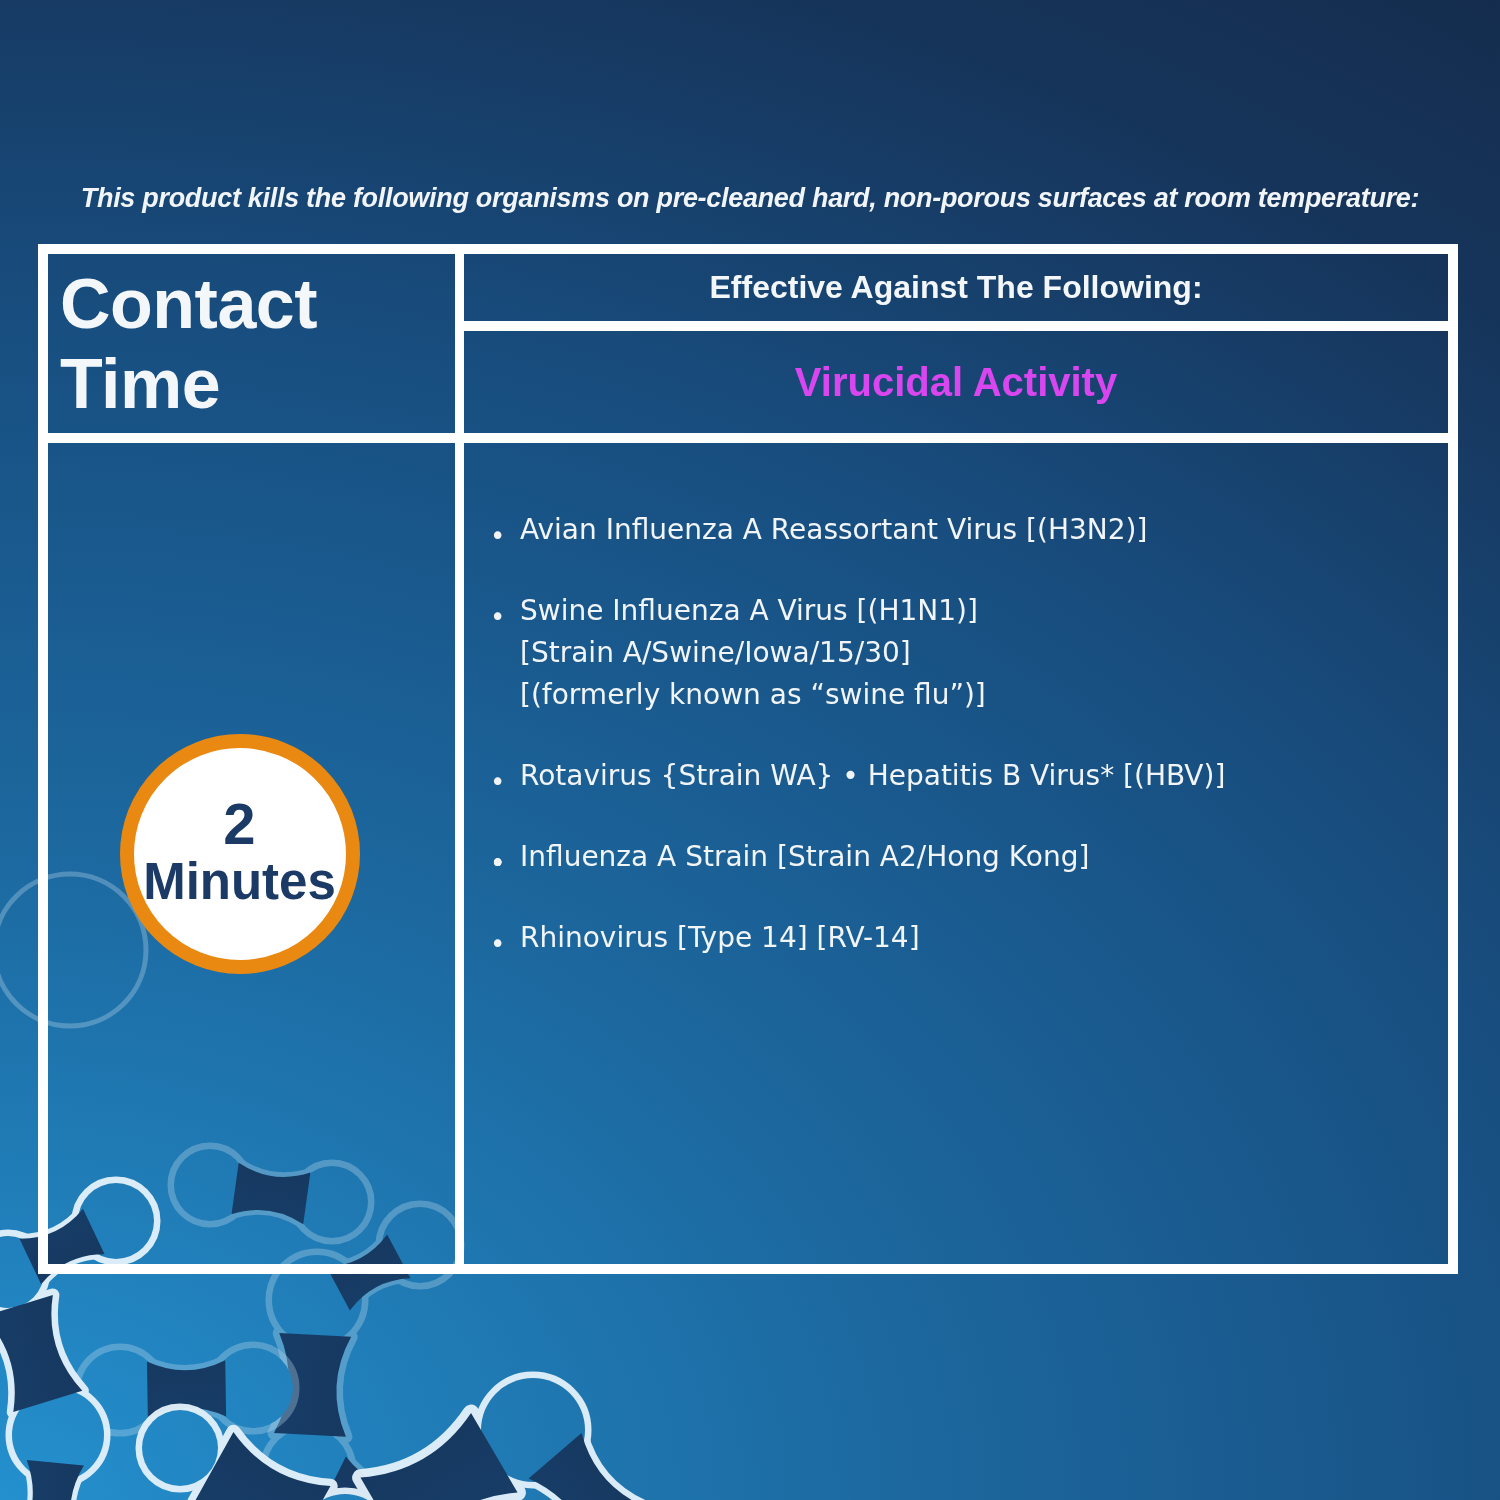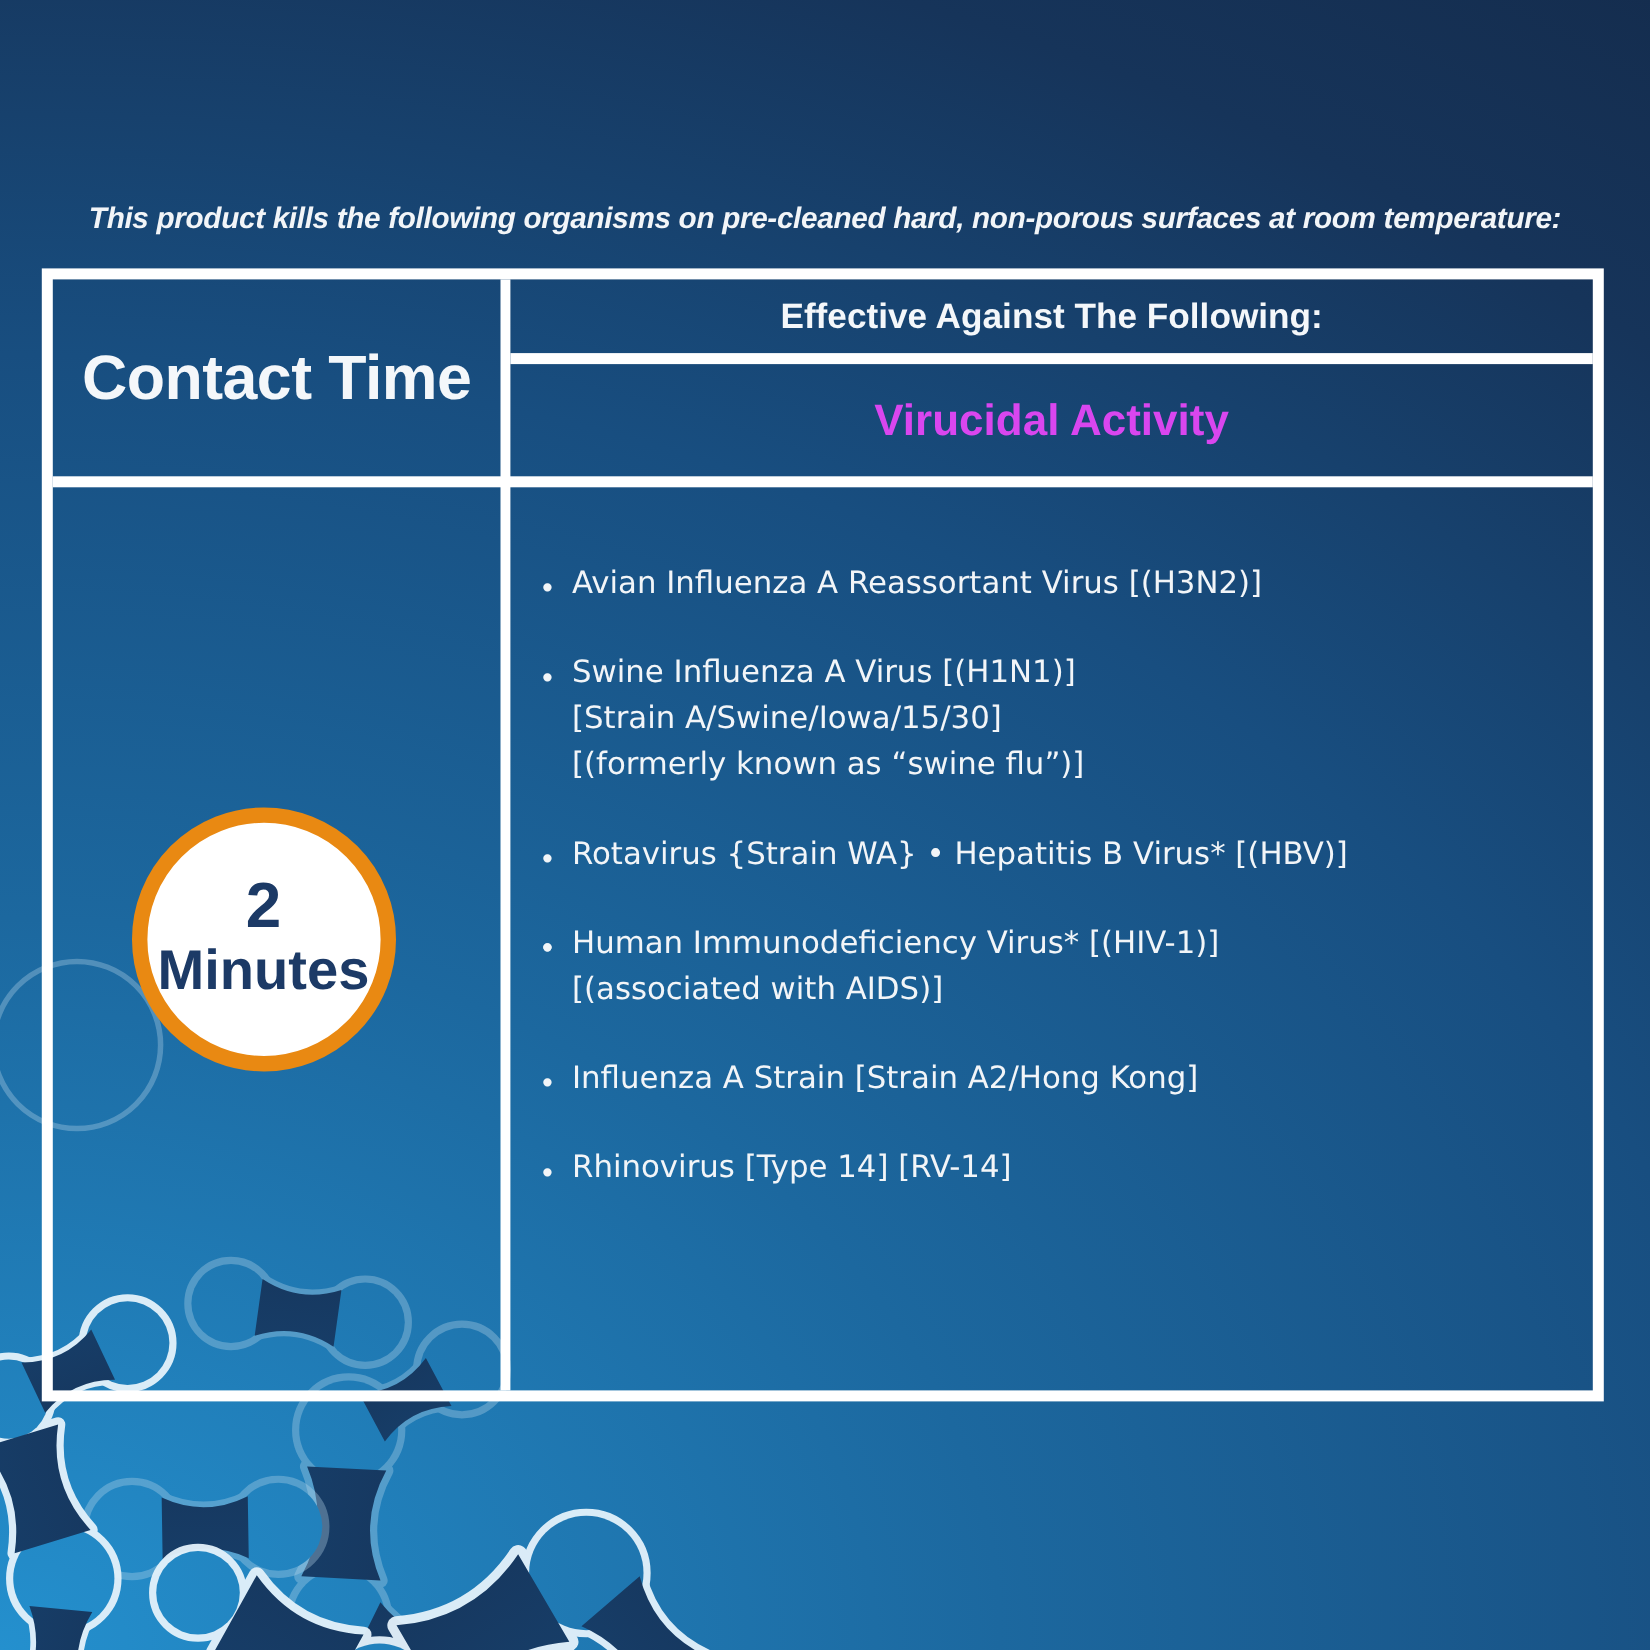--- a/index.html
+++ b/index.html
@@ -22,22 +22,22 @@
 
   .etable {
     position:absolute; left:38px; top:244px; width:1420px; height:1030px;
     border:10px solid #FFFFFF;
   }
   .divider-v  { position:absolute; left:407px; top:0; bottom:0; width:9px;  background:#FFFFFF; }
   .divider-h1 { position:absolute; left:416px; right:0; top:67px; height:10px; background:#FFFFFF; }
   .divider-h2 { position:absolute; left:0; right:0; top:179px; height:10px; background:#FFFFFF; }
 
   .cell { position:absolute; display:flex; align-items:center; justify-content:center; }
-  .cell-contact { left:0; top:0; width:407px; height:179px;
-                  color:#F4F7FA; font-size:57px; font-weight:700; letter-spacing:-0.5px; }
+  .cell-contact { left:12px; top:0; width:407px; height:179px;
+                  color:#F4F7FA; font-size:70px; font-weight:700; letter-spacing:-0.5px; }
   .cell-eff { left:416px; right:0; top:0; height:67px;
               color:#F4F7FA; font-size:32px; font-weight:700; }
   .cell-vir { left:416px; right:0; top:77px; height:102px;
               color:#d946ef; font-size:40px; font-weight:700; }
   .cell-badge { left:0; top:189px; width:407px; bottom:0; }
   .cell-list { left:416px; right:0; top:189px; bottom:0; display:block; }
 
   .badge {
     width:240px; height:240px; border-radius:50%;
     border:14px solid #E98912; background:#FFFFFF;
@@ -177,22 +177,20 @@
           </li>
           <li>
             <span class="bullet">•</span>
             <span class="otext">Rotavirus {Strain WA} • Hepatitis B Virus* [(HBV)]</span>
           </li>
           <li>
             <span class="bullet">•</span>
           </li>
           <li>
             <span class="bullet">•</span>
-            <span class="otext">Human Immunodeficiency Virus* [(HIV-1)]
-[(associated with AIDS)]</span>
           </li>
           <li>
             <span class="bullet">•</span>
             <span class="otext">Influenza A Strain [Strain A2/Hong Kong]</span>
           </li>
           <li>
             <span class="bullet">•</span>
             <span class="otext">Rhinovirus [Type 14] [RV-14]</span>
           </li>
         </ul>

